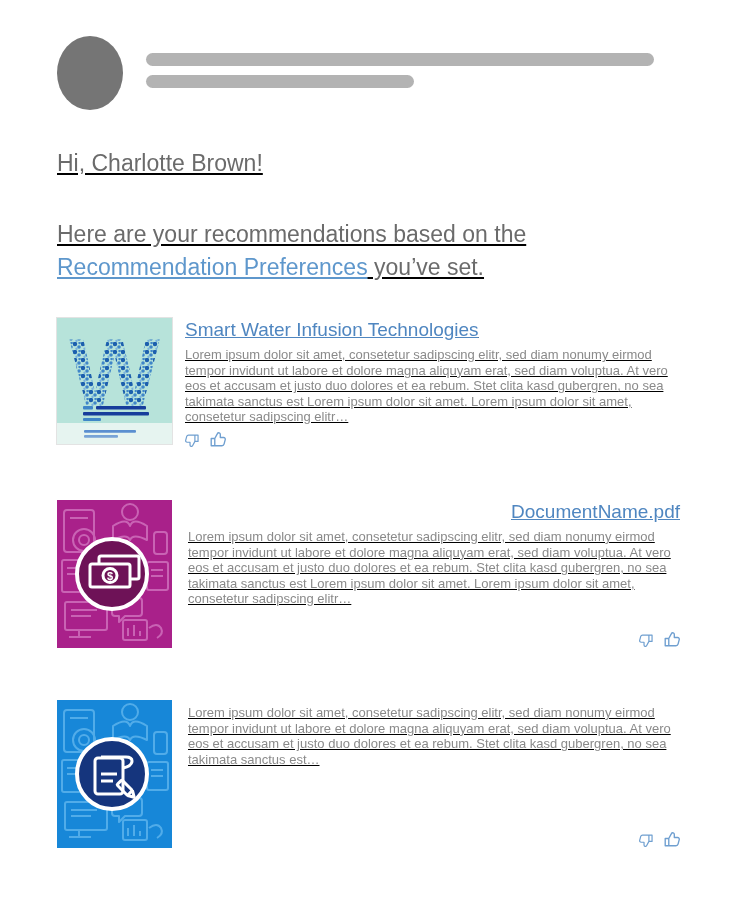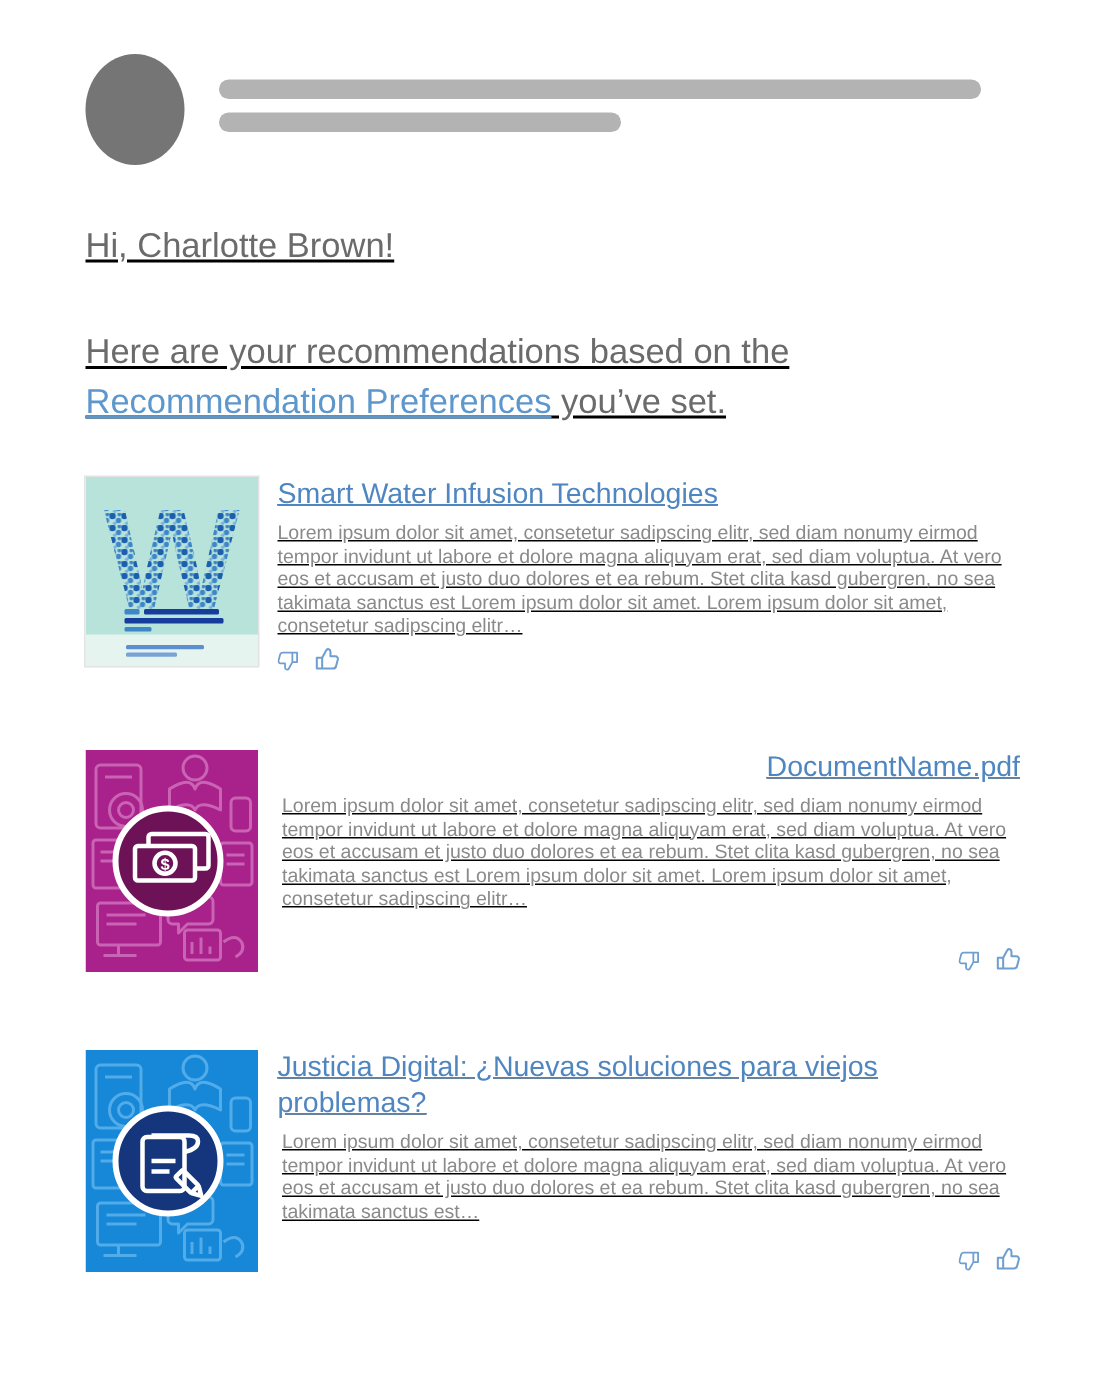--- a/index.html
+++ b/index.html
@@ -194,21 +194,20 @@
             <line x1="44" y1="74" x2="60" y2="74"></line>
             <line x1="44" y1="81" x2="56" y2="81"></line>
             <g transform="rotate(45 68 88)">
               <rect x="60" y="84.5" width="15" height="7" rx="1"></rect>
               <path d="M75 84.5 l6 3.5 -6 3.5"></path>
             </g>
           </g>
         </svg>
       </div>
       <div class="card-body">
-        <a class="card-title">Justicia Digital: ¿Nuevas soluciones para viejos problemas?</a>
         <div class="card-desc">Lorem ipsum dolor sit amet, consetetur sadipscing elitr, sed diam nonumy eirmod tempor invidunt ut labore et dolore magna aliquyam erat, sed diam voluptua. At vero eos et accusam et justo duo dolores et ea rebum. Stet clita kasd gubergren, no sea takimata sanctus est…</div>
         <div class="feedback">
           <button class="icon-btn">
             <svg width="15" height="15" viewBox="0 0 20 19">
               <g transform="rotate(180 10 9.5)">
                 <path d="M6.8 8.3 L9.9 2.6 c.4-.8 1.3-1.2 2.1-.9 .8 .3 1.3 1 1.3 1.9 v3.6 h3.9 c1.3 0 2.2 1.2 1.9 2.4 l-1.4 5.3 c-.3 1.1-1.3 1.9-2.4 1.9 H6.8 M6.8 8.3 H2.6 v8.5 h4.2 M6.8 8.3 v8.5" fill="none" stroke="var(--icon-blue,#6f9fd0)" stroke-width="1.6" stroke-linejoin="round"></path>
               </g>
             </svg>
           </button>
           <button class="icon-btn">

